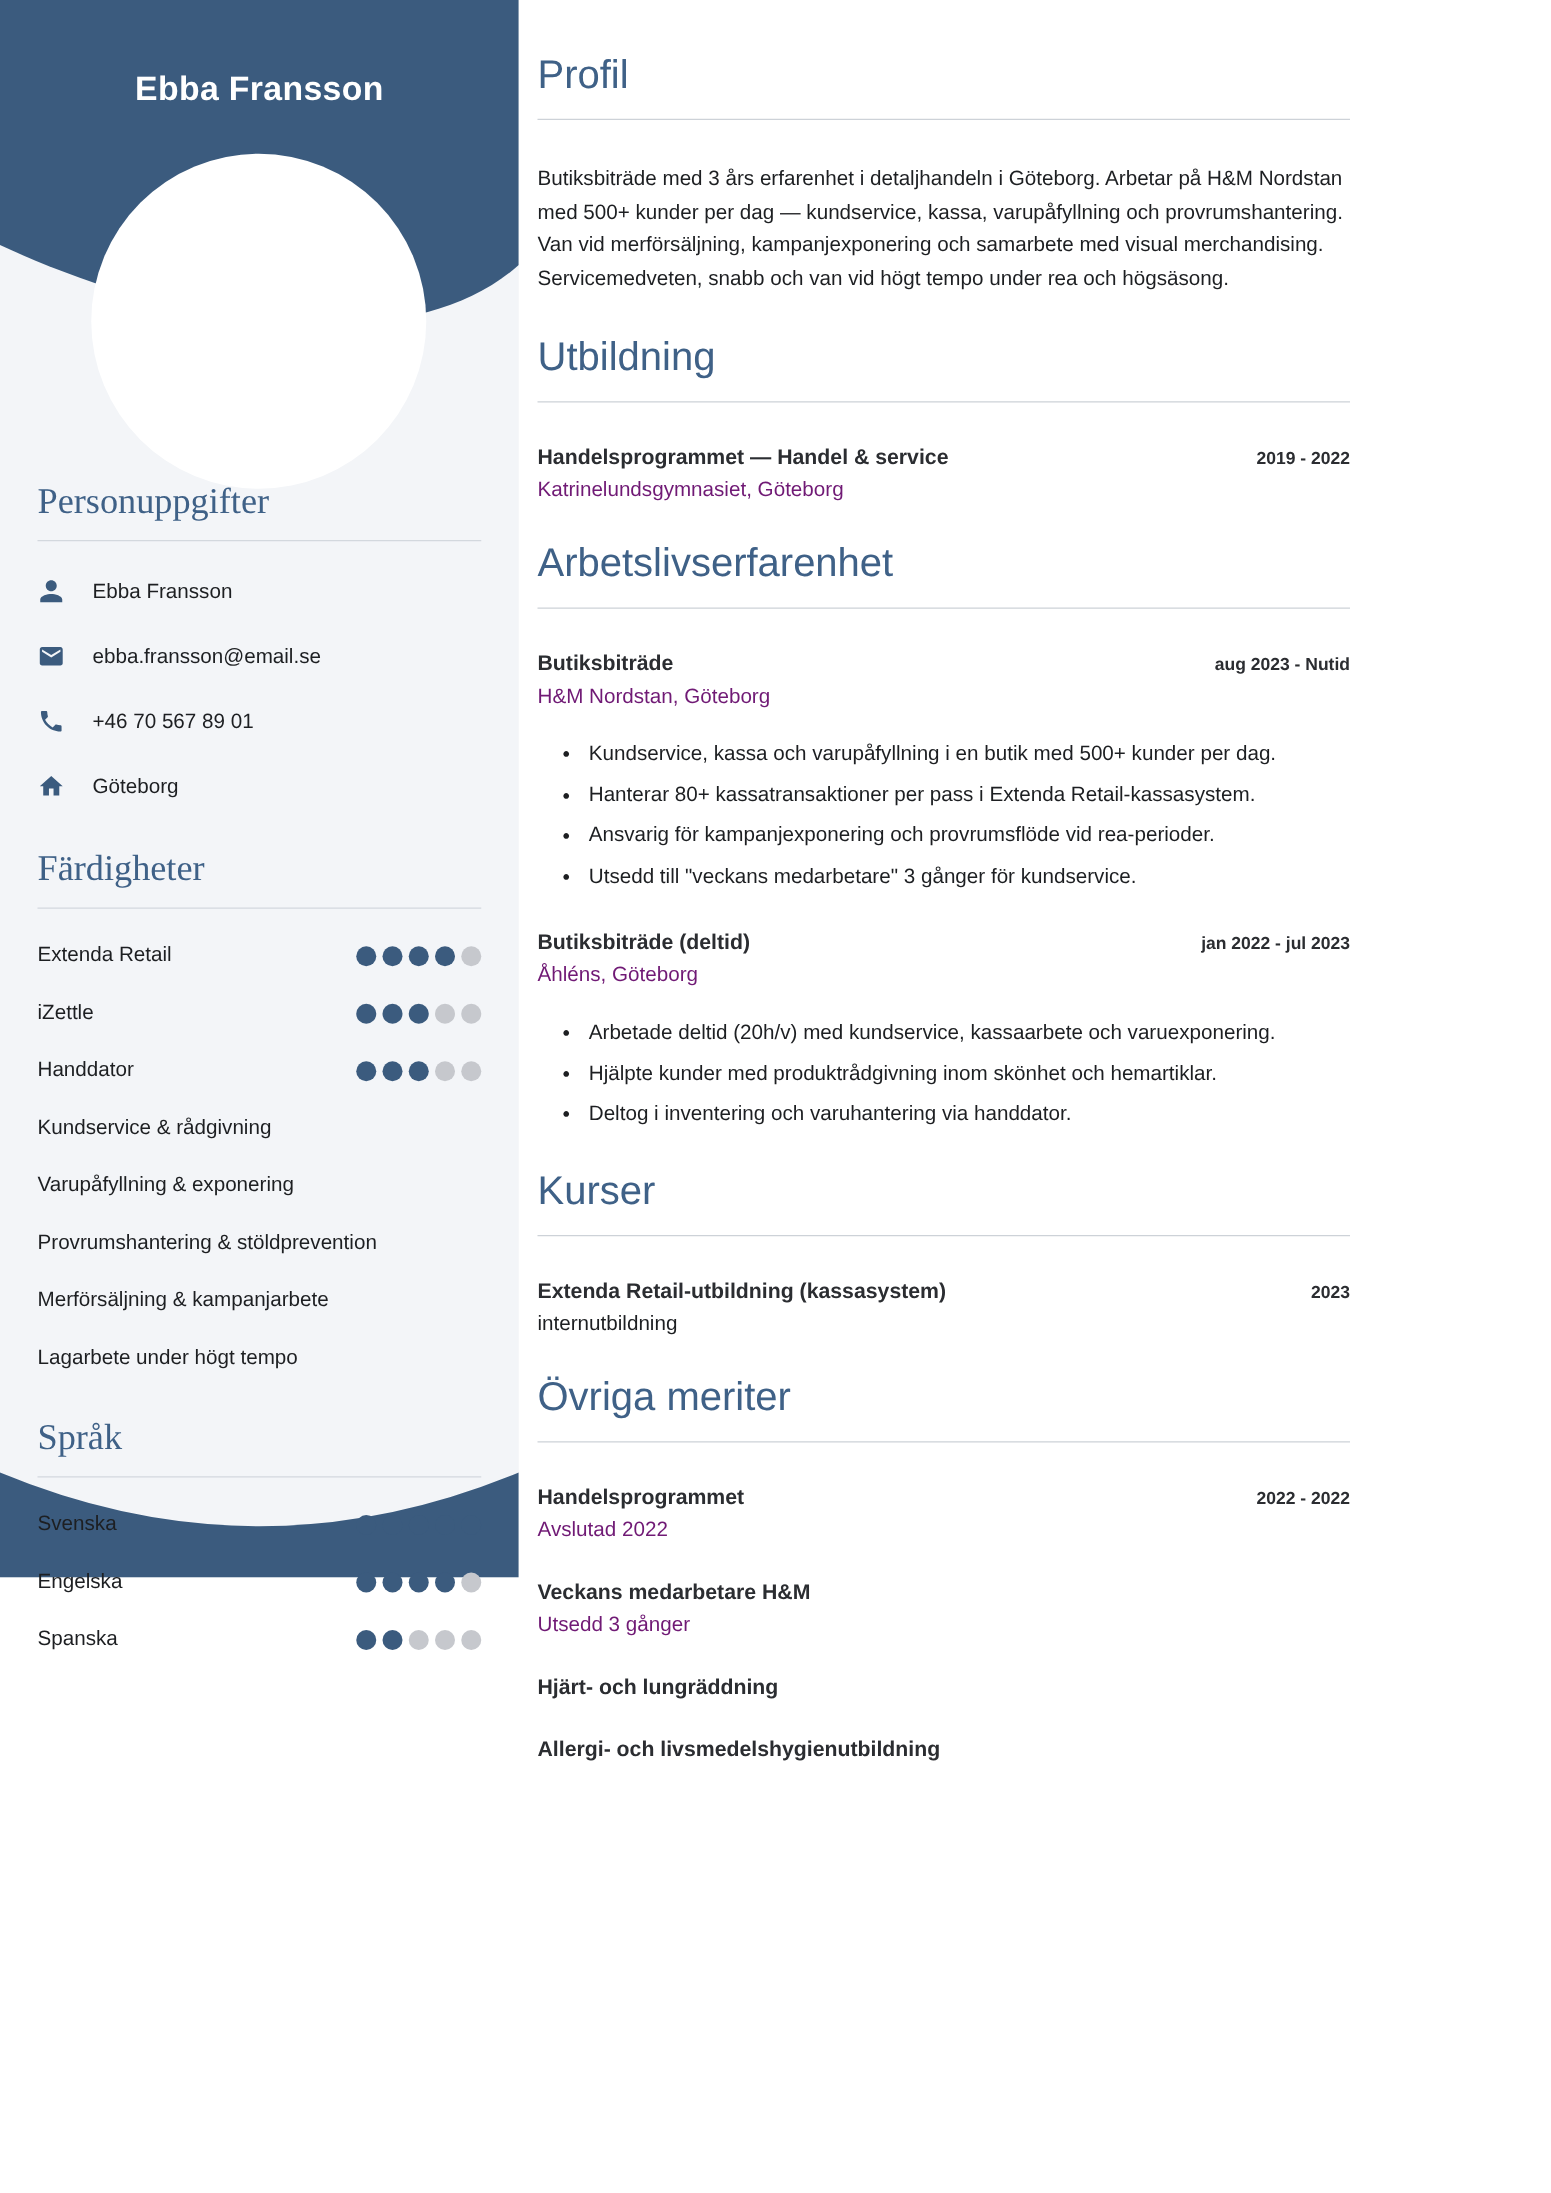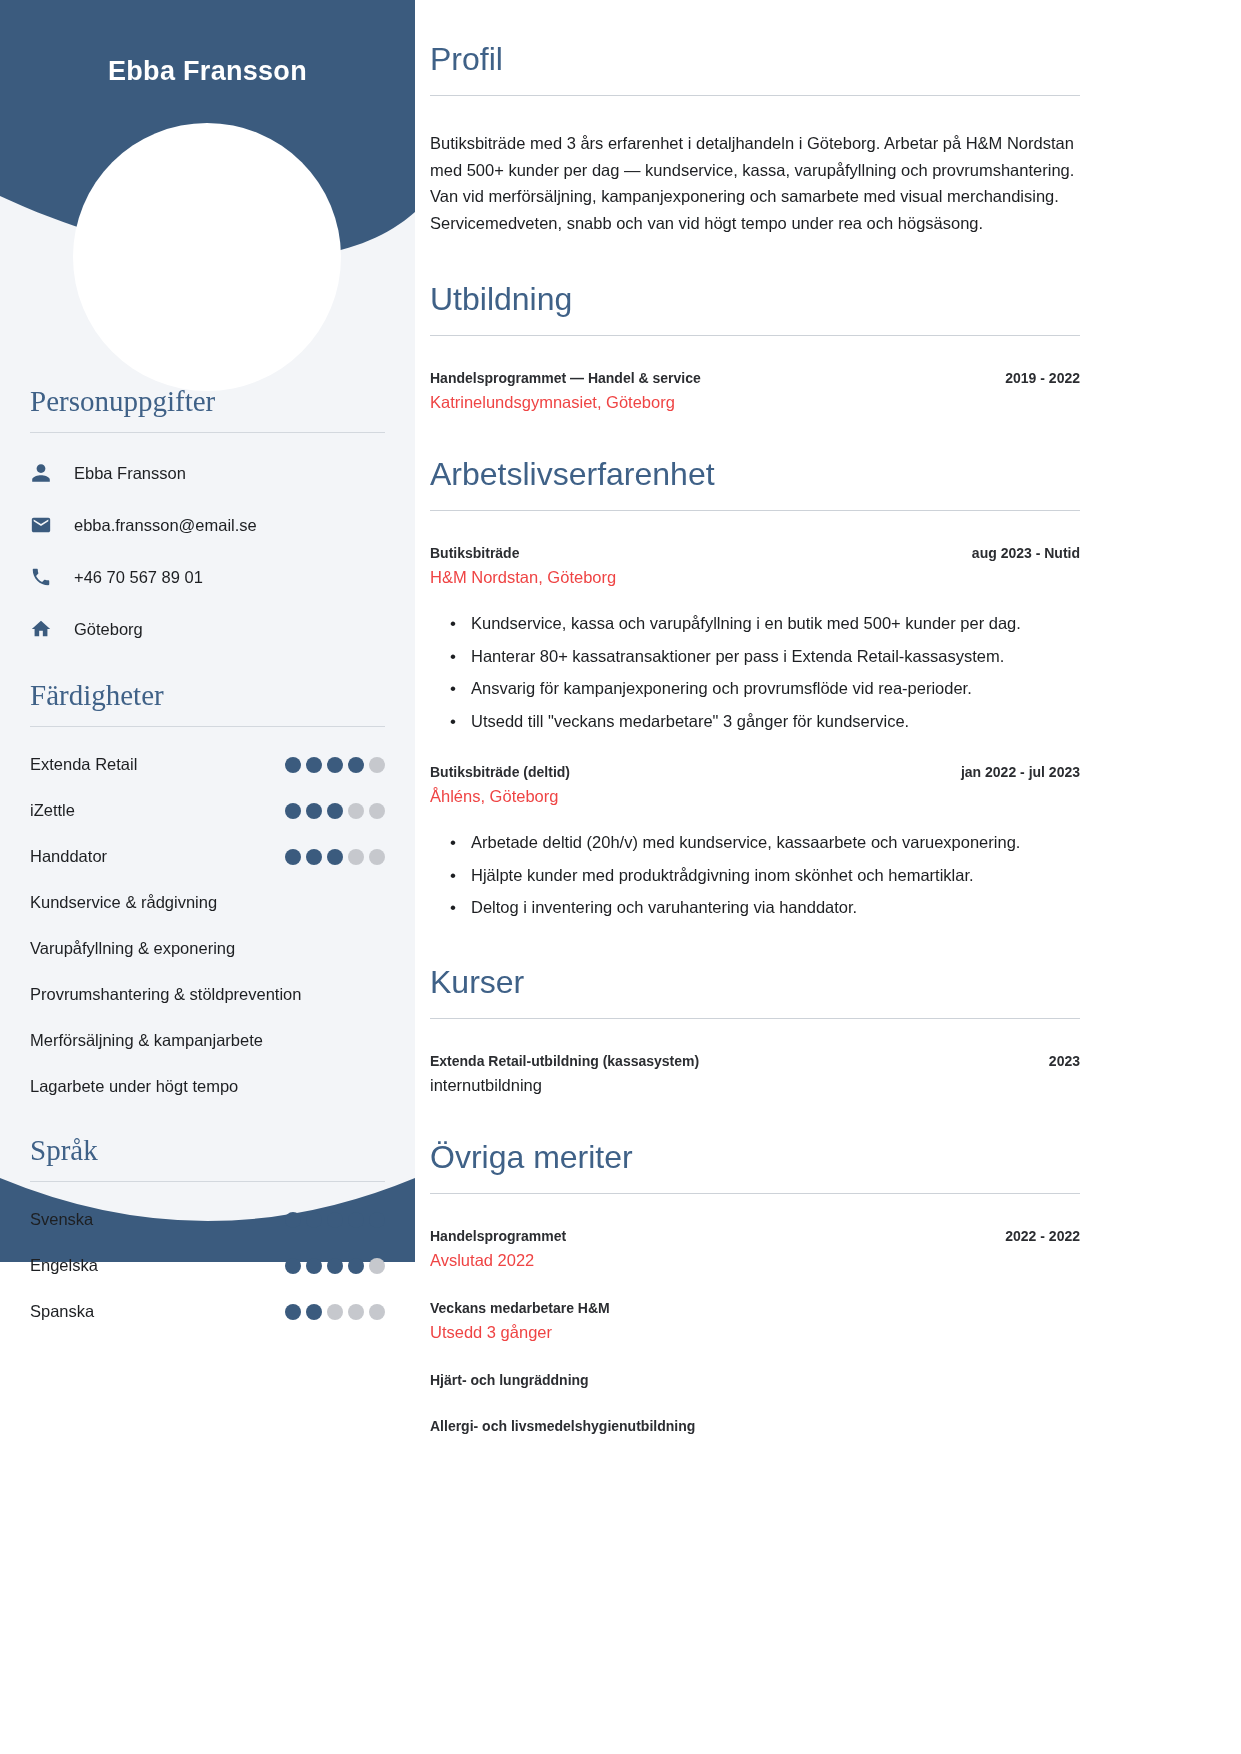--- a/index.html
+++ b/index.html
@@ -37,34 +37,34 @@
   .contact-row .txt{margin-left:18px;font-size:16.5px;color:#1d1f22;}
   .skill-row{display:flex;align-items:center;justify-content:space-between;margin-bottom:27px;}
   .skill-row .lbl{font-size:16.5px;color:#1d1f22;}
   .dots{display:flex;}
   .dot{width:16px;height:16px;border-radius:50%;margin-left:5px;background:#c6c8cd;}
   .dot.on{background:#3b5b7e;}
   
   .main{
     position:absolute;left:430px;top:0;width:650px;z-index:2;
   }
-  .m-section{margin-top:44px;}
+  .m-section{margin-top:30px;}
   .m-section:first-child{margin-top:41px;}
   .m-heading{
     font-size:32px;color:#3f6187;font-weight:400;margin:0;
     padding-bottom:17px;border-bottom:1px solid #cdd2d8;
   }
   .m-body{padding-top:34px;}
   .para{font-size:16.5px;line-height:1.62;color:#1d1f22;margin:0;}
   .entry{margin-bottom:30px;}
   .entry:last-child{margin-bottom:0;}
   .entry-head{display:flex;justify-content:space-between;align-items:baseline;}
-  .entry-title{font-size:14px;font-weight:bold;color:#2b2d31;}
+  .entry-title{font-size:17px;font-weight:bold;color:#2b2d31;}
   .entry-date{font-size:14px;font-weight:bold;color:#2b2d31;white-space:nowrap;}
-  .entry-sub{font-size:16.5px;color:#ef4444;margin-top:7px;}
+  .entry-sub{font-size:16.5px;color:#701a75;margin-top:7px;}
   .entry-sub.plain{color:#1d1f22;}
   ul.bullets{list-style:none;margin:24px 0 0 0;padding:0 0 0 20px;}
   ul.bullets li{
     position:relative;padding-left:21px;font-size:16.5px;color:#1d1f22;
     line-height:1.5;margin-bottom:8px;
   }
   ul.bullets li::before{
     content:"\2022";position:absolute;left:0;top:0;color:#1d1f22;font-size:17px;
   }
 </style>

